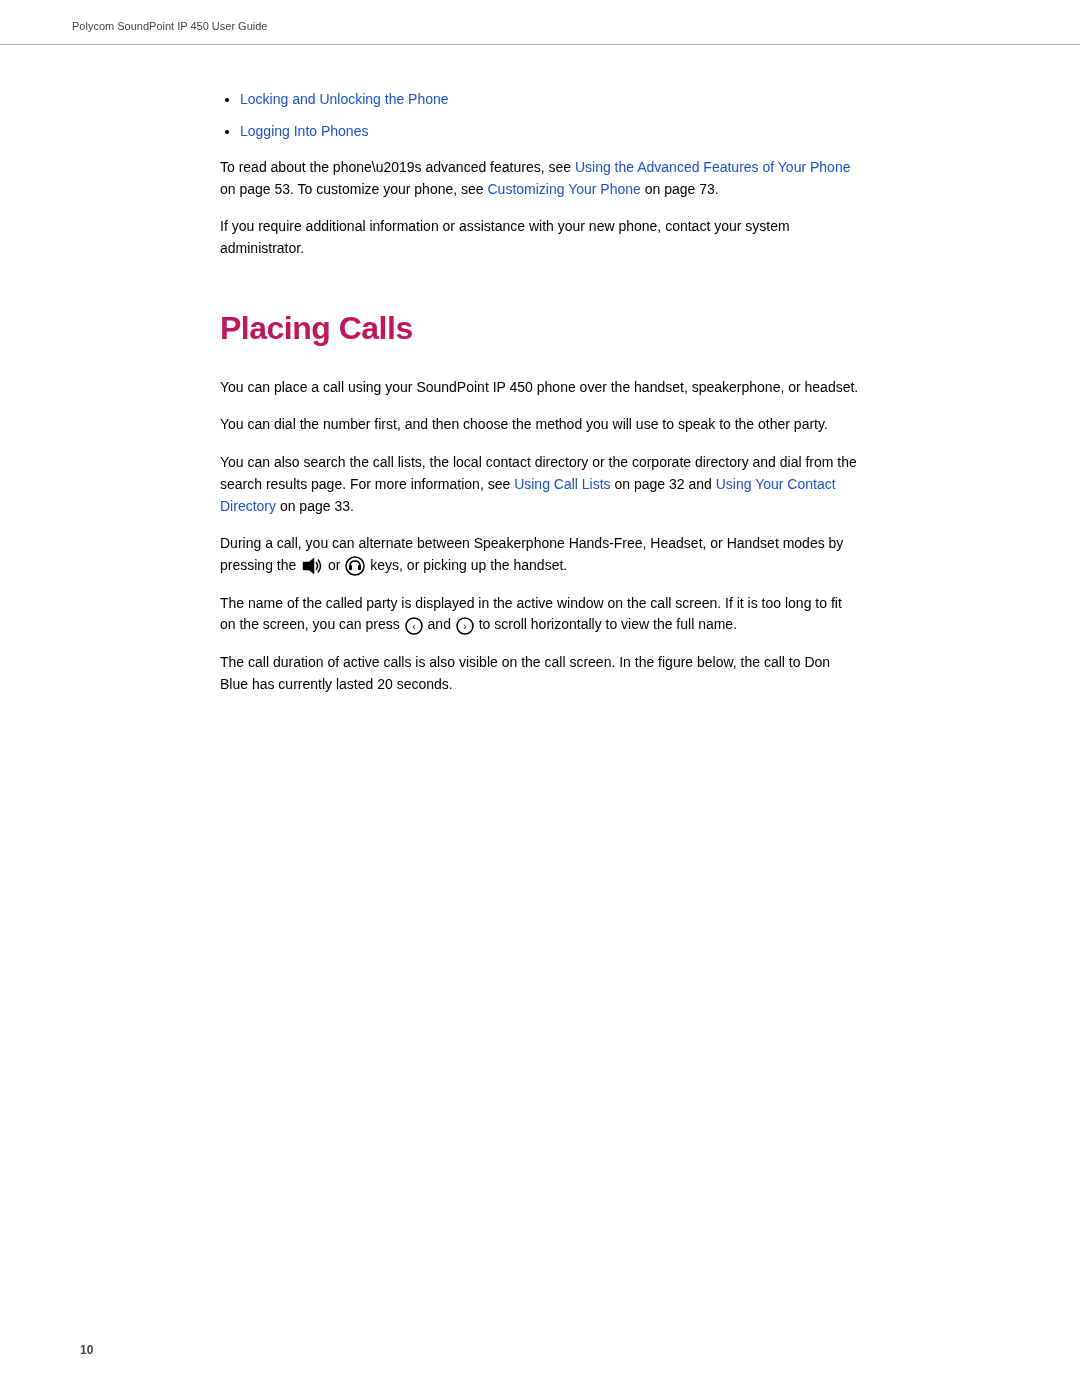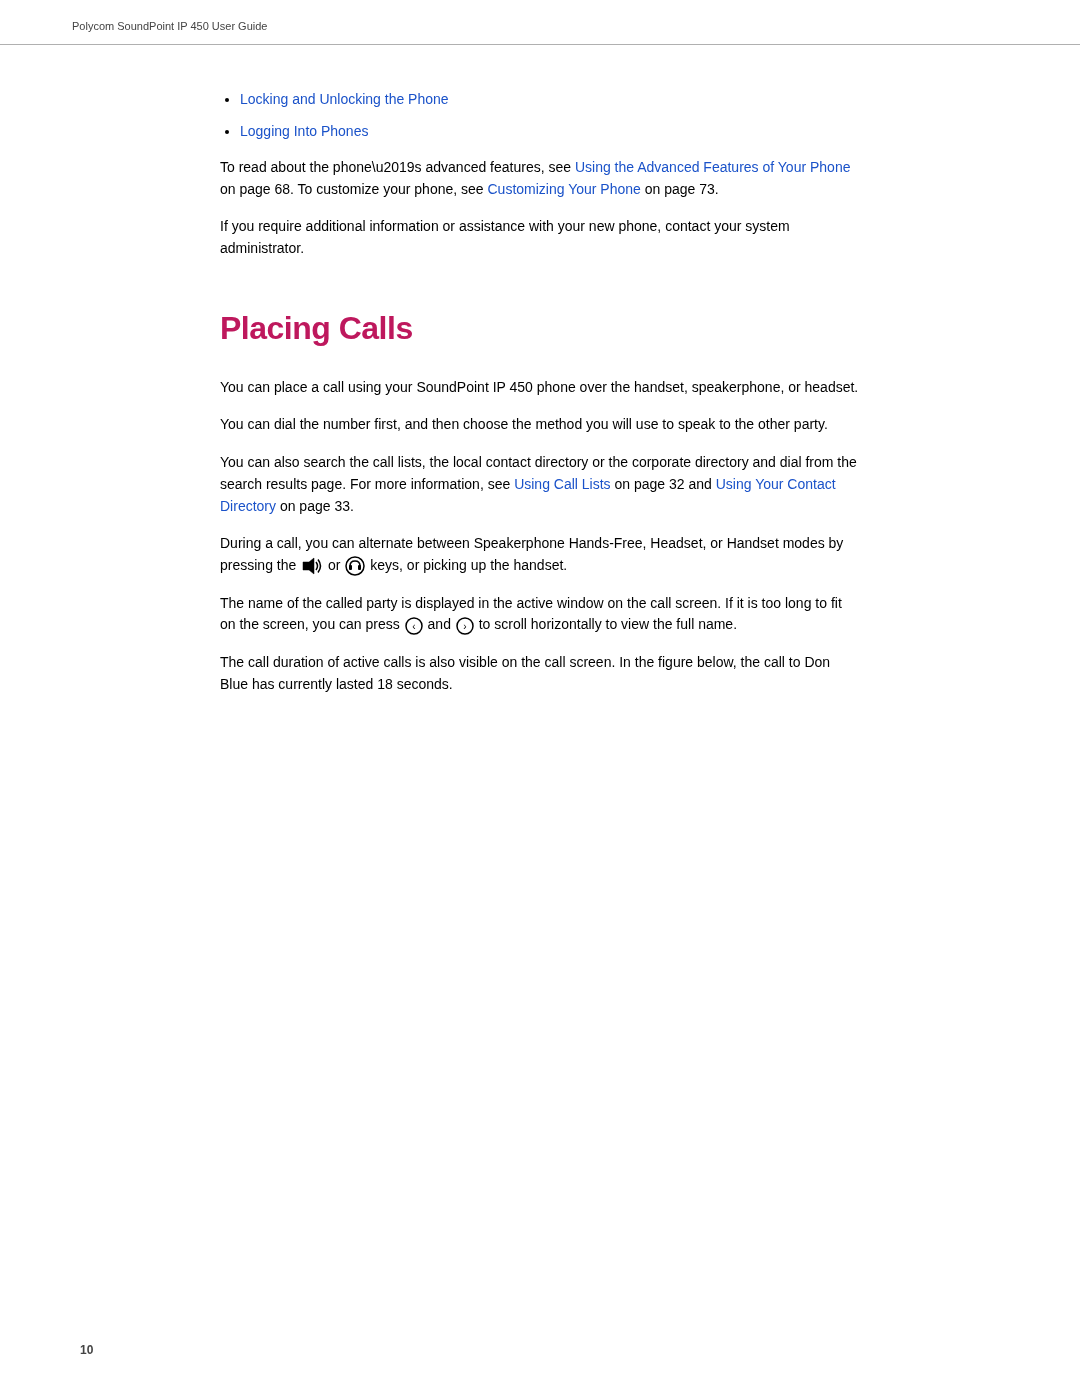--- a/index.html
+++ b/index.html
@@ -104,21 +104,21 @@
     <ul class="bullet-list">
       <li>
         <a class="link" href="#">Locking and Unlocking the Phone</a>
       </li>
       <li>
         <a class="link" href="#">Logging Into Phones</a>
       </li>
     </ul>
 
     <p class="paragraph">
-      <span>To read about the phone\u2019s advanced features, see </span><a class="link" href="#">Using the Advanced Features of Your Phone</a><span> on page 68. To customize your phone, see </span><a class="link" href="#">Customizing Your Phone</a><span> on page 73.</span>
+      <span>To read about the phone\u2019s advanced features, see </span><a class="link" href="#">Using the Advanced Features of Your Phone</a><span> on page 53. To customize your phone, see </span><a class="link" href="#">Customizing Your Phone</a><span> on page 73.</span>
     </p>
 
     <p class="paragraph">If you require additional information or assistance with your new phone, contact your system administrator.</p>
 
     <div class="section-title">Placing Calls</div>
 
     <p class="paragraph">You can place a call using your SoundPoint IP 450 phone over the handset, speakerphone, or headset.</p>
 
     <p class="paragraph">You can dial the number first, and then choose the method you will use to speak to the other party.</p>
 
@@ -155,21 +155,21 @@
       </svg>
       <span> and </span>
       
       <svg width="18" height="18" viewBox="0 0 18 18" style="display:inline-block;vertical-align:middle;margin:0 1px;">
         <circle cx="9" cy="9" r="8" fill="none" stroke="#000" stroke-width="1.5"></circle>
         <text x="9" y="13" text-anchor="middle" font-size="10" font-family="Arial" fill="#000">›</text>
       </svg>
       <span> to scroll horizontally to view the full name.</span>
     </p>
 
-    <p class="paragraph">The call duration of active calls is also visible on the call screen. In the figure below, the call to Don Blue has currently lasted 18 seconds.</p>
+    <p class="paragraph">The call duration of active calls is also visible on the call screen. In the figure below, the call to Don Blue has currently lasted 20 seconds.</p>
 
   </div>
 
   <div class="footer">
     <span>10</span>
   </div>
 
 </div>
 
 </body></html>

